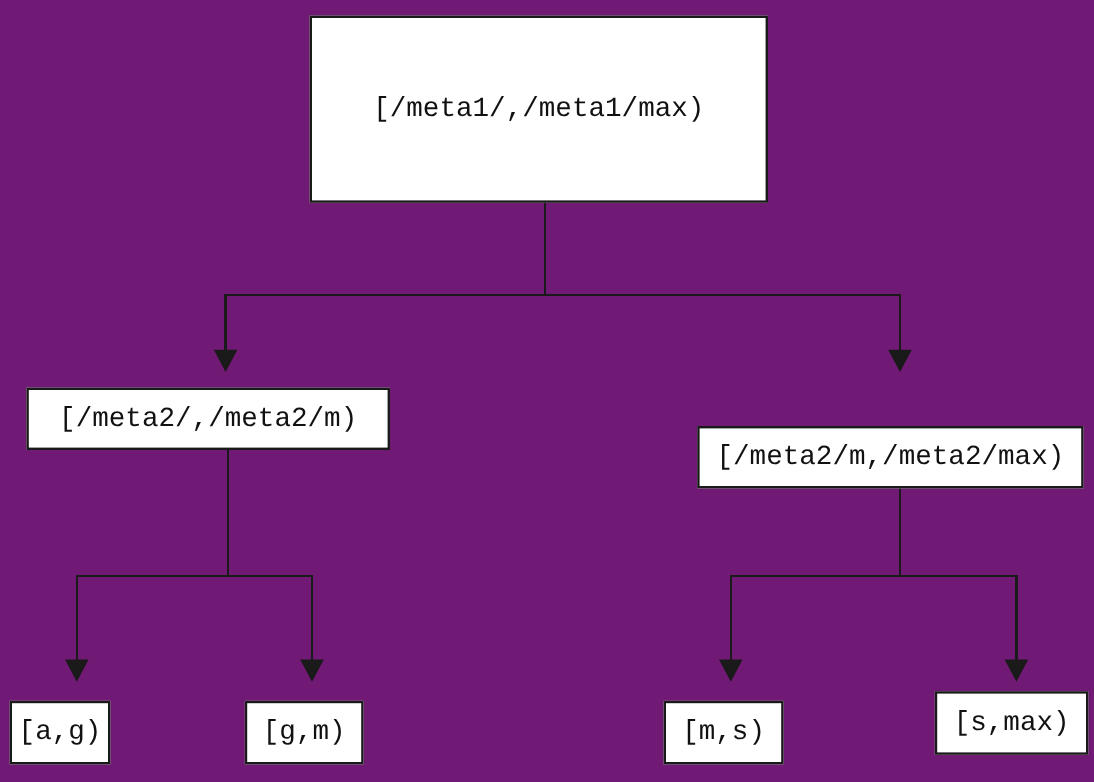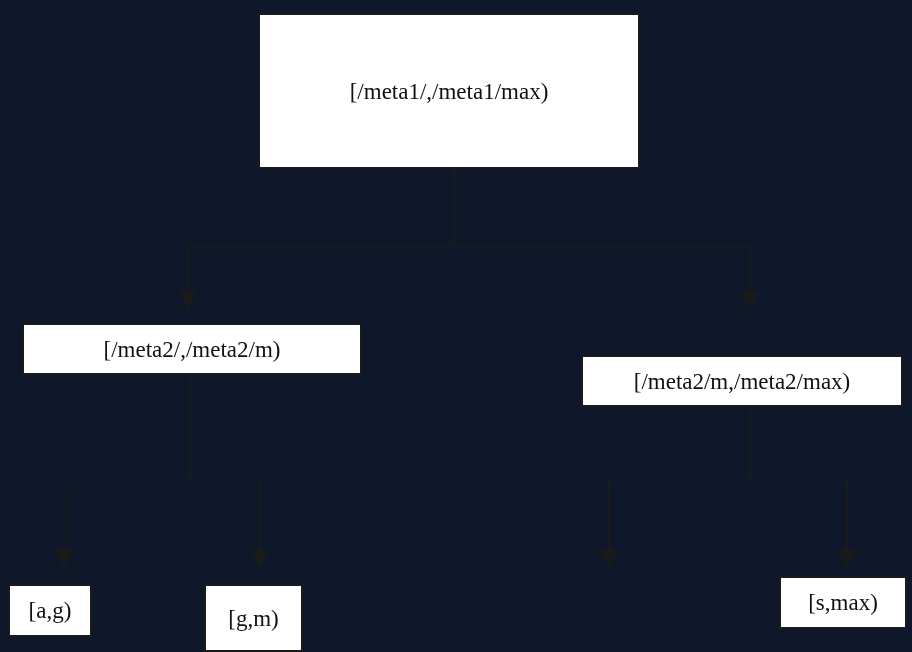--- a/index.html
+++ b/index.html
@@ -4,22 +4,22 @@
 <style>
   html, body {
     margin: 0;
     padding: 0;
     background: #ffffff;
   }
   .canvas {
     position: relative;
     width: 912px;
     height: 652px;
-    background: #0f172a;
-    font-family: Liberation Serif, serif;
+    background: #701a75;
+    font-family: Liberation Mono, monospace;
     overflow: hidden;
   }
   .edges {
     position: absolute;
     left: 0;
     top: 0;
     width: 912px;
     height: 652px;
   }
   .edges line {
@@ -39,24 +39,24 @@
     background: #ffffff;
     color: #111111;
     display: flex;
     align-items: center;
     justify-content: center;
     font-size: 23px;
     line-height: 1;
     white-space: nowrap;
   }
   .n-root  { left: 258px; top: 13px;  width: 382px; height: 156px; }
-  .n-l     { left: 22px;  top: 323px; width: 340px; height: 52px; }
+  .n-l     { left: 22px;  top: 323px; width: 303px; height: 52px; }
   .n-r     { left: 581px; top: 323px; width: 322px; height: 52px; margin-top: 32px; }
   .n-ag    { left: 8px;   top: 584px; width: 84px; height: 53px; }
-  .n-gm    { left: 204px; top: 584px; width: 99px;  height: 68px; }
+  .n-gm    { left: 204px; top: 584px; width: 99px;  height: 53px; }
   .n-ms    { left: 553px; top: 584px; width: 100px; height: 53px; }
   .n-smax  { left: 779px; top: 576px; width: 128px; height: 53px; }
 </style>
 </head>
 <body>
 
 <div class="canvas">
 
   <svg class="edges" viewBox="0 0 912 652">
 
@@ -95,18 +95,21 @@
   </div>
 
   <div class="node n-ag">
     <span>[a,g)</span>
   </div>
 
   <div class="node n-gm">
     <span>[g,m)</span>
   </div>
 
+  <div class="node n-ms">
+    <span>[m,s)</span>
+  </div>
 
   <div class="node n-smax">
     <span>[s,max)</span>
   </div>
 
 </div>
 
 </body></html>

